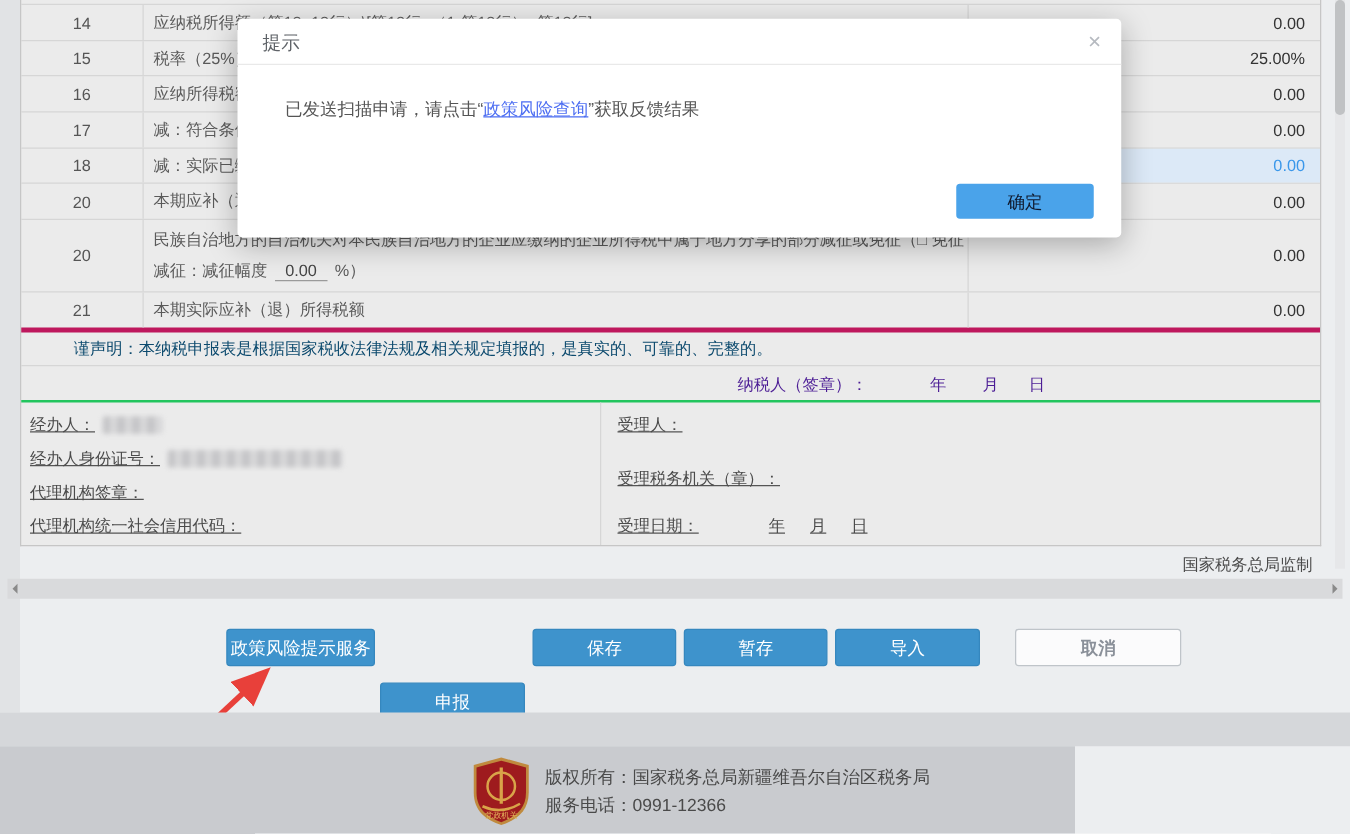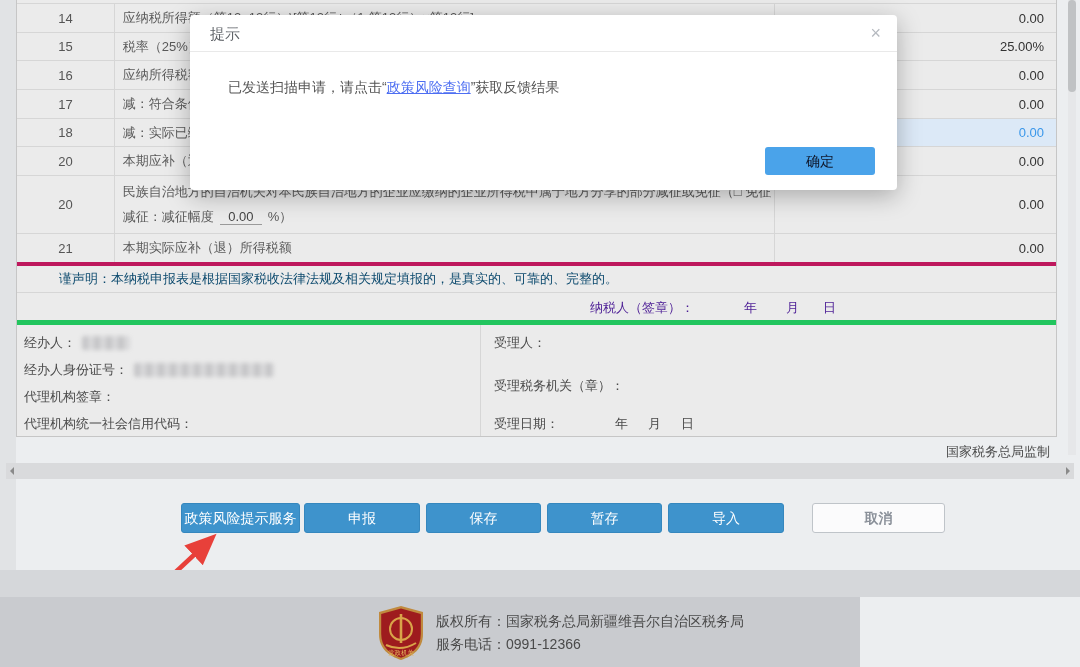--- a/index.html
+++ b/index.html
@@ -25,21 +25,21 @@
   .val-hl { background:#dce9f7; color:#3a97ea; }
   .uline { display:inline-block; min-width:42px; text-align:center;
            border-bottom:1px solid #9a9a9a; margin:0 6px; color:#444; }
 
   .decl-row { height:30px; border-top:4px solid #be185d; display:flex; align-items:center;
               padding-left:42px; color:#0c4a6e; }
   .sig-row { position:relative; height:28px; border-top:1px solid #d6d6d6; color:#4c1d95; }
   .sig-row span { position:absolute; top:6px; }
   .sig-label { left:573px; } .sig-y { left:727px; } .sig-m { left:769px; } .sig-d { left:806px; }
 
-  .info-grid { display:flex; height:116px; border-top:5px solid #22c55e; }
+  .info-grid { display:flex; height:116px; border-top:2px solid #22c55e;text-decoration:underline; }
   .info-left { width:464px; border-right:1px solid #d6d6d6; padding:4px 0; }
   .info-right { flex:1; padding:4px 0; }
   .info-line { height:27px; display:flex; align-items:center; padding-left:7px; color:#4a4a4a; }
   .info-right .info-line { padding-left:13px; }
   .info-line.tall { height:54px; align-items:center; padding-top:6px; }
   .masked { display:inline-block; height:14px; margin-left:6px; border-radius:2px;
             background:repeating-linear-gradient(90deg,#b9b9bc 0 6px,#d2d2d4 6px 12px);
             filter:blur(2px); opacity:.75; }
   .date-span { margin-left:56px; } .date-span2 { margin-left:20px; }
 
@@ -179,21 +179,21 @@
 
   <div class="hscroll">
     <span class="hs-arrow hs-left"></span>
     <span class="hs-arrow hs-right"></span>
   </div>
   <div class="vscroll">
     <div class="vthumb"></div>
   </div>
 
   <div class="btn" style="left:181px;width:119px;">政策风险提示服务</div>
-  <div class="btn" style="left:304px;width:116px;">申报</div>
+  <div class="btn" style="left:304px;width:116px;margin-top:43px;">申报</div>
   <div class="btn" style="left:426px;width:115px;">保存</div>
   <div class="btn" style="left:547px;width:115px;">暂存</div>
   <div class="btn" style="left:668px;width:116px;">导入</div>
   <div class="btn ghost" style="left:812px;width:133px;font-weight:bold;">取消</div>
 
   <svg class="annot-arrow" width="80" height="62" viewBox="0 0 80 62">
     <defs>
       <marker id="ah" markerWidth="8" markerHeight="8" refX="5" refY="3" orient="auto">
         <path d="M0,0 L7,3 L0,6 Z" fill="#e8403a"></path>
       </marker>

